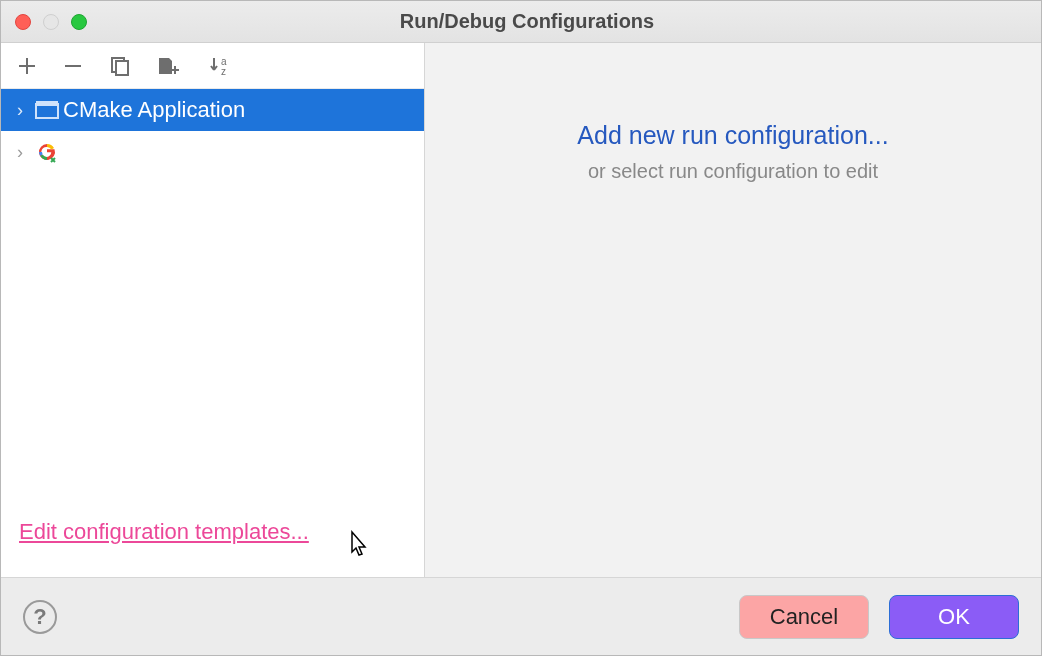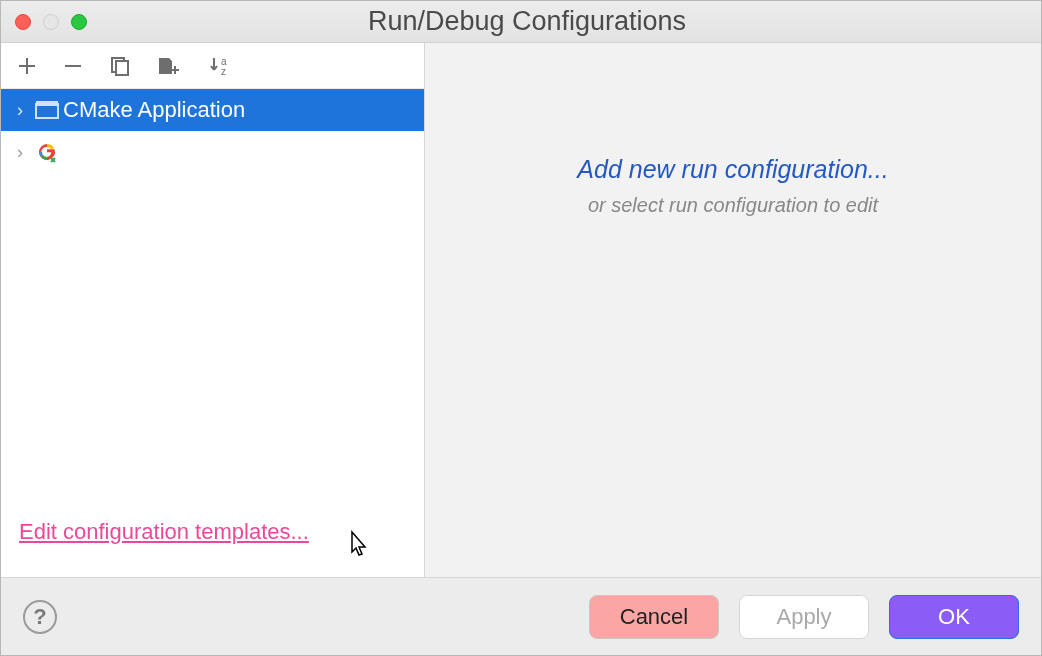--- a/index.html
+++ b/index.html
@@ -4,36 +4,36 @@
 <style>
   * { box-sizing: border-box; margin: 0; padding: 0; }
   html, body { width: 1042px; height: 656px; font-family: -apple-system, "Helvetica Neue", Arial, sans-serif; background: #ececec; overflow: hidden; }
   .window { width: 1042px; height: 656px; display: flex; flex-direction: column; border: 1px solid #b8b8b8; }
   .titlebar { height: 42px; display: flex; align-items: center; padding: 0 14px; background: linear-gradient(#ececec,#e3e3e3); border-bottom: 1px solid #d0d0d0; }
   .traffic-lights { display: flex; gap: 12px; align-items: center; }
   .tl { width: 16px; height: 16px; border-radius: 50%; }
   .tl.red { background: #ff5f57; border:1px solid #e24640;}
   .tl.gray { background: #e6e6e6; border:1px solid #cfcfcf;}
   .tl.green { background: #28c840; border:1px solid #1fa432;}
-  .title { flex: 1; text-align: center; font-size: 27px; color: #4a4a4a; font-weight: 400; }
+  .title { flex: 1; text-align: center; font-size: 20px; color: #4a4a4a; font-weight: 700; }
   .body { flex: 1; display: flex; min-height: 0; }
   .left-pane { width: 424px; background: #ffffff; border-right: 1px solid #d6d6d6; display: flex; flex-direction: column; }
   .toolbar { height: 46px; display: flex; align-items: center; gap: 26px; padding: 0 16px; border-bottom: 1px solid #eaeaea; }
   .tb-icon { color: #7a7a7a; display:flex; align-items:center; justify-content:center; cursor:pointer;}
   .tree { flex:1; overflow:auto; }
   .tree-item { display:flex; align-items:center; height:42px; padding: 0 8px; font-size:22px; cursor:pointer; }
   .tree-item.selected { background: #1e74da; color:#fff; }
   .tree-item .chev { width:22px; text-align:center; font-size:18px; color:inherit; opacity:0.85;}
   .tree-item:not(.selected) .chev { color:#8a8a8a; }
   .tree-item .icon { width:32px; display:flex; align-items:center; justify-content:center; }
   .tree-item .lbl { font-weight:400; }
   .tree-item:not(.selected) .lbl { color:#111; }
   .edit-templates { padding: 0 18px 32px 18px; }
   .edit-templates a { color: #ec4899; font-size:22px; text-decoration: underline; cursor:pointer; }
-  .right-pane { flex:1; background:#f2f2f2; display:flex; align-items:flex-start; justify-content:center; padding-top: 112px; font-style: italic; }
+  .right-pane { flex:1; background:#f2f2f2; display:flex; align-items:flex-start; justify-content:center; padding-top: 78px; }
   .prompt { text-align:center; }
   .prompt a { color:#2659bf; font-size:25px; text-decoration:none; cursor:pointer; }
   .prompt .sub { color:#888888; font-size:20px; margin-top:10px; }
   .footer { height: 78px; border-top:1px solid #d6d6d6; background:#ececec; display:flex; align-items:center; padding: 0 22px; gap: 20px; }
   .footer .help { width:34px; height:34px; border:2px solid #9a9a9a; border-radius:50%; color:#7a7a7a; display:flex; align-items:center; justify-content:center; font-size:22px; font-weight:600; cursor:pointer;}
   .footer .spacer { flex:1; }
   .btn { height:44px; min-width:130px; padding: 0 28px; border-radius:8px; font-size:22px; display:flex; align-items:center; justify-content:center; cursor:pointer; }
   .btn.cancel { background:#fca5a5; border:1px solid #c8c8c8; color:#222;margin-left:8px; }
   .btn.apply { background:#fff; border:1px solid #d6d6d6; color:#a8a8a8; cursor:default; }
   .btn.ok { background:#8b5cf6; border:1px solid #2c6ed6; color:#fff; font-weight:500; }
@@ -122,20 +122,19 @@
         <a>Add new run configuration...</a>
         <div class="sub">or select run configuration to edit</div>
       </div>
     </div>
   </div>
 
   <div class="footer">
     <div class="help">?</div>
     <div class="spacer"></div>
     <div class="btn cancel">Cancel</div>
-    <div class="btn apply">Apply</div>
     <div class="btn ok">OK</div>
   </div>
 </div>
 
 <svg class="cursor-img" width="28" height="32" viewBox="0 0 28 32">
   <path d="M6 2v20l4-4 3 7 3-1-3-7h6z" fill="#fff" stroke="#000" stroke-width="1.5"></path>
 </svg>
 
 </body></html>

